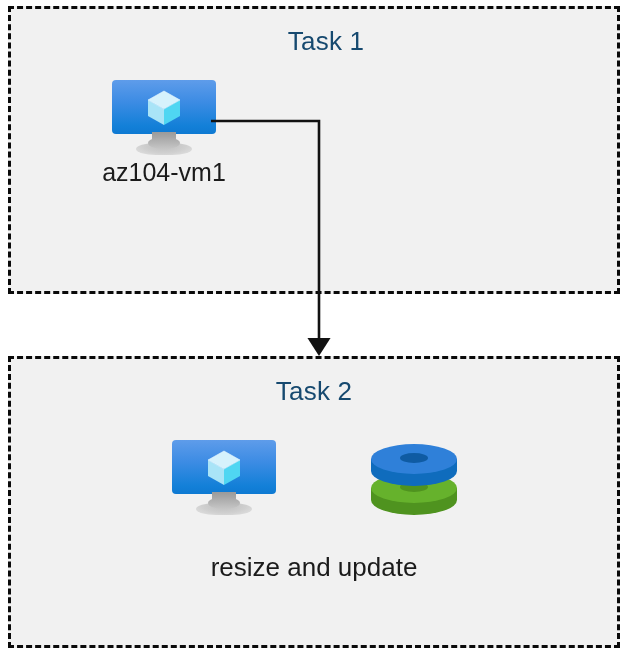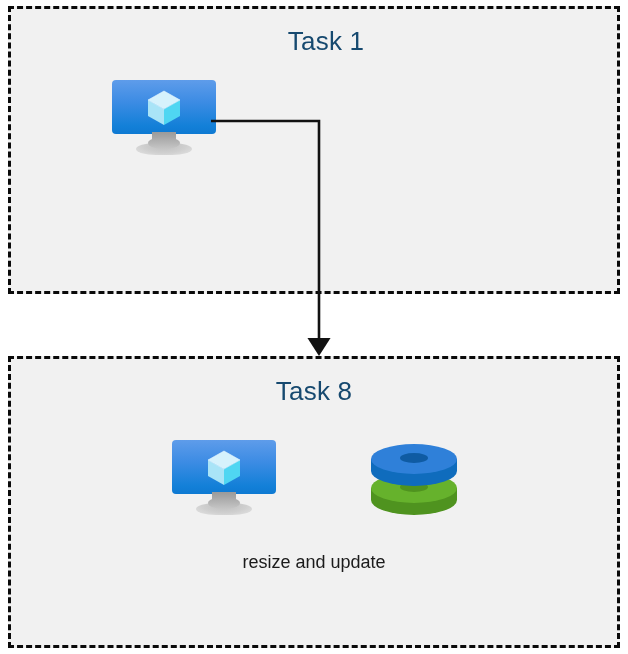--- a/index.html
+++ b/index.html
@@ -158,21 +158,21 @@
     justify-content: center;
     gap: 60px;
   }
   #task2-caption {
     position: absolute;
     left: 8px;
     top: 552px;
     width: 612px;
     text-align: center;
     color: #1b1b1b;
-    font-size: 18px;
+    font-size: 26px;
     font-family: "Liberation Sans", sans-serif;
     white-space: nowrap;
   }
 </style>
 </head>
 <body>
 
 <div id="diagram-root">
 
   <div class="task-box" id="task1-box"></div>
@@ -186,27 +186,28 @@
           <polygon points="20,3 36,12 20,21 4,12" fill="#d6f2fc"></polygon>
           <polygon points="4,12 20,21 20,37 4,28" fill="#a9e4f7"></polygon>
           <polygon points="36,12 20,21 20,37 36,28" fill="#4fd6f2"></polygon>
           <polygon points="20,3 36,12 20,21 4,12" fill="none" stroke="#e9f9ff" stroke-width="0.6"></polygon>
         </svg>
       </div>
       <div class="monitor-stand"></div>
       <div class="monitor-base"></div>
     </div>
     <div class="vm-label">
+      <span class="vm-label-line">az104-vm1</span>
     </div>
   </div>
 
 
   <div class="task-box" id="task2-box"></div>
 
-  <div class="task-title" id="task2-title">Task 8</div>
+  <div class="task-title" id="task2-title">Task 2</div>
 
   <div id="task2-icons-row">
 
     <div class="monitor-icon size-lg">
       <div class="monitor-screen">
         <svg class="cube-glyph" viewBox="0 0 40 40">
           <polygon points="20,3 36,12 20,21 4,12" fill="#d6f2fc"></polygon>
           <polygon points="4,12 20,21 20,37 4,28" fill="#a9e4f7"></polygon>
           <polygon points="36,12 20,21 20,37 36,28" fill="#4fd6f2"></polygon>
           <polygon points="20,3 36,12 20,21 4,12" fill="none" stroke="#e9f9ff" stroke-width="0.6"></polygon>

